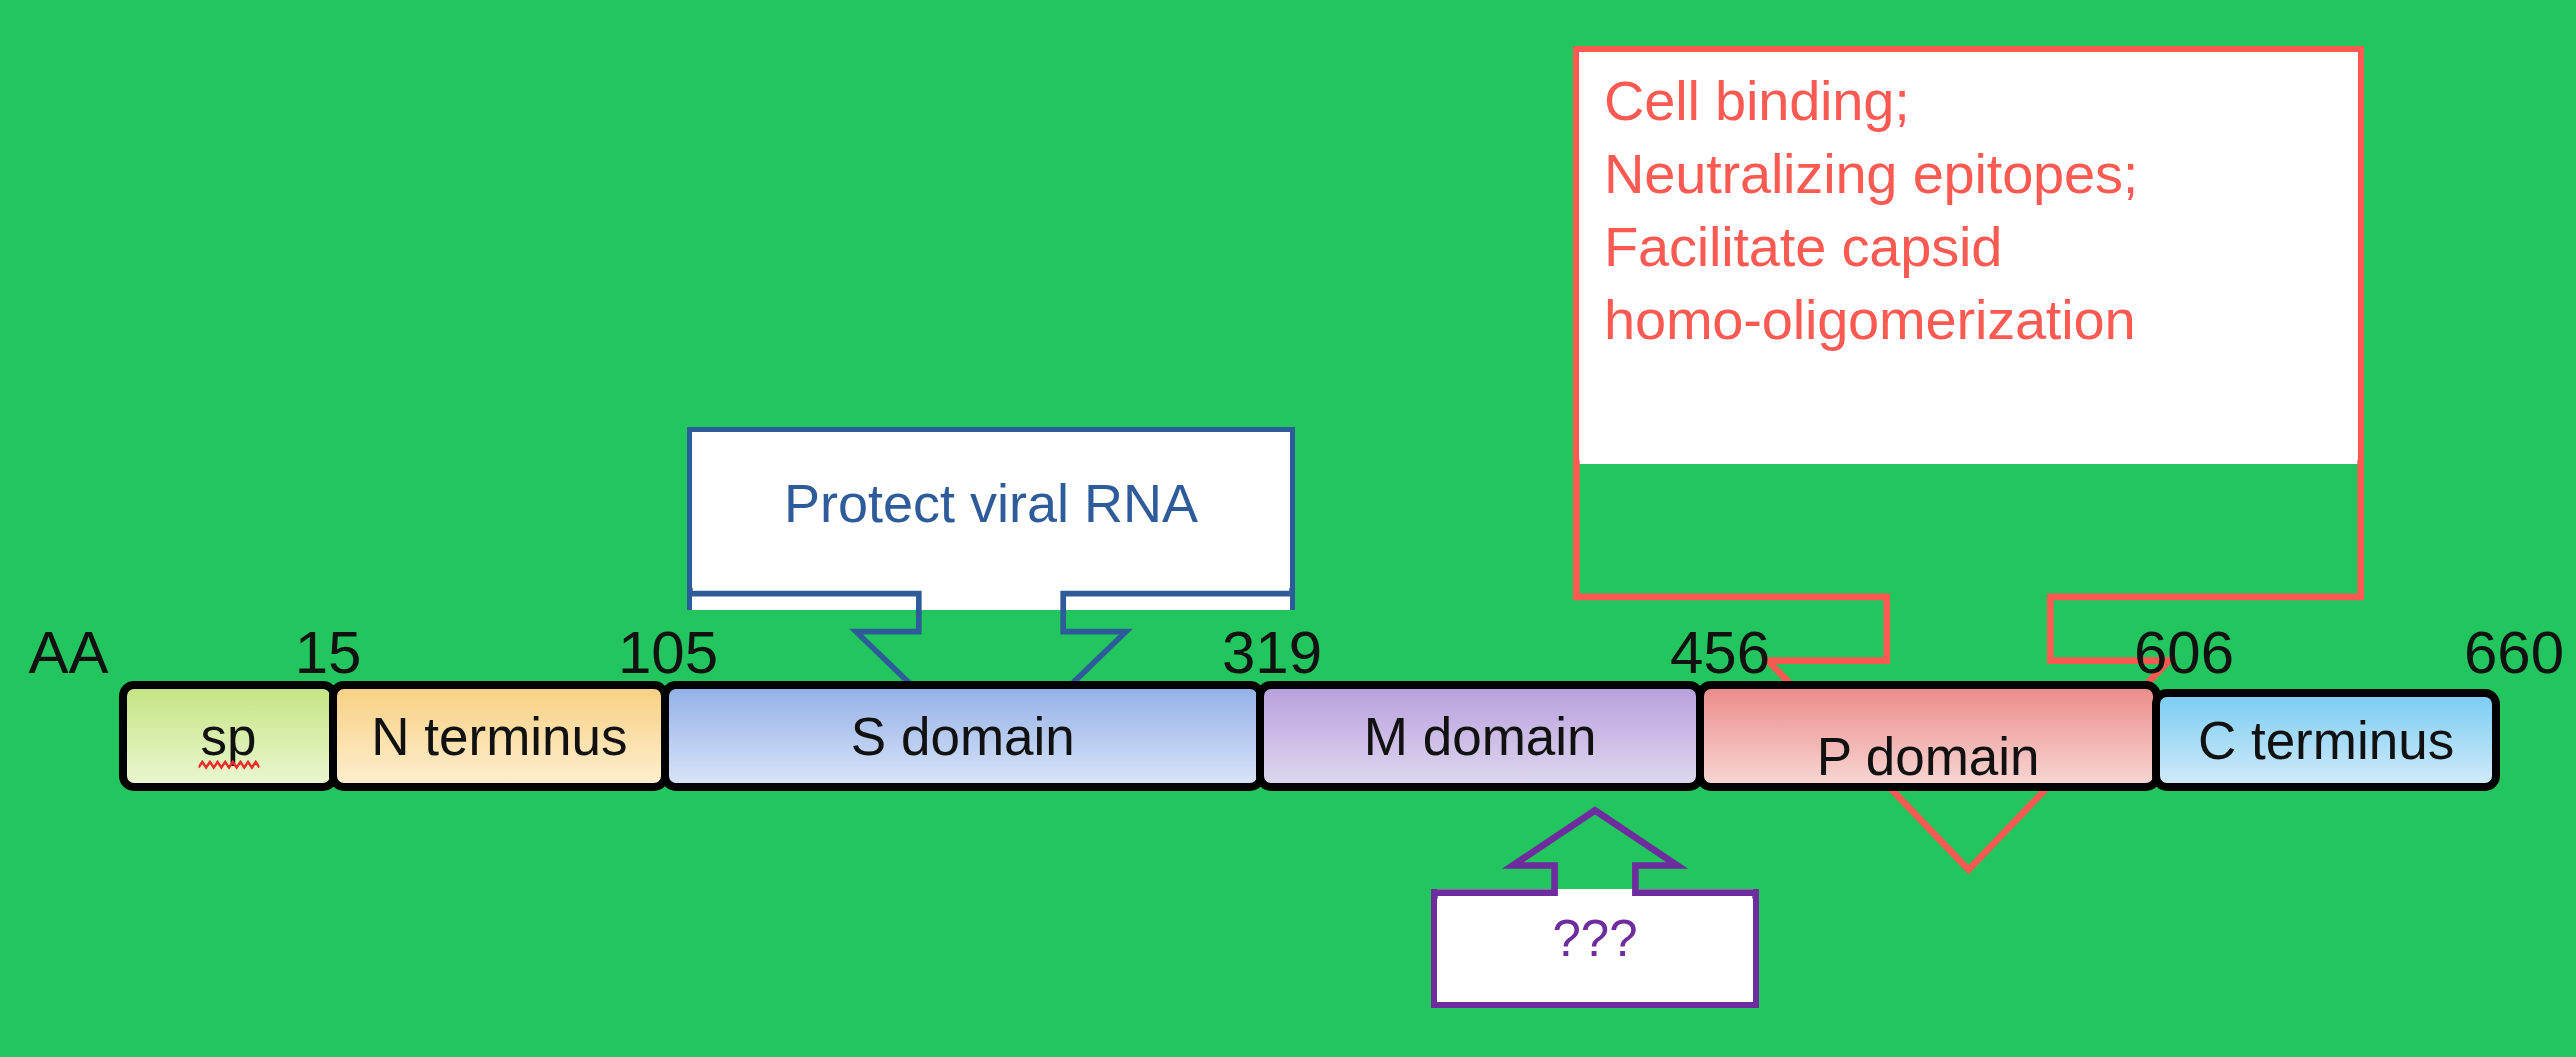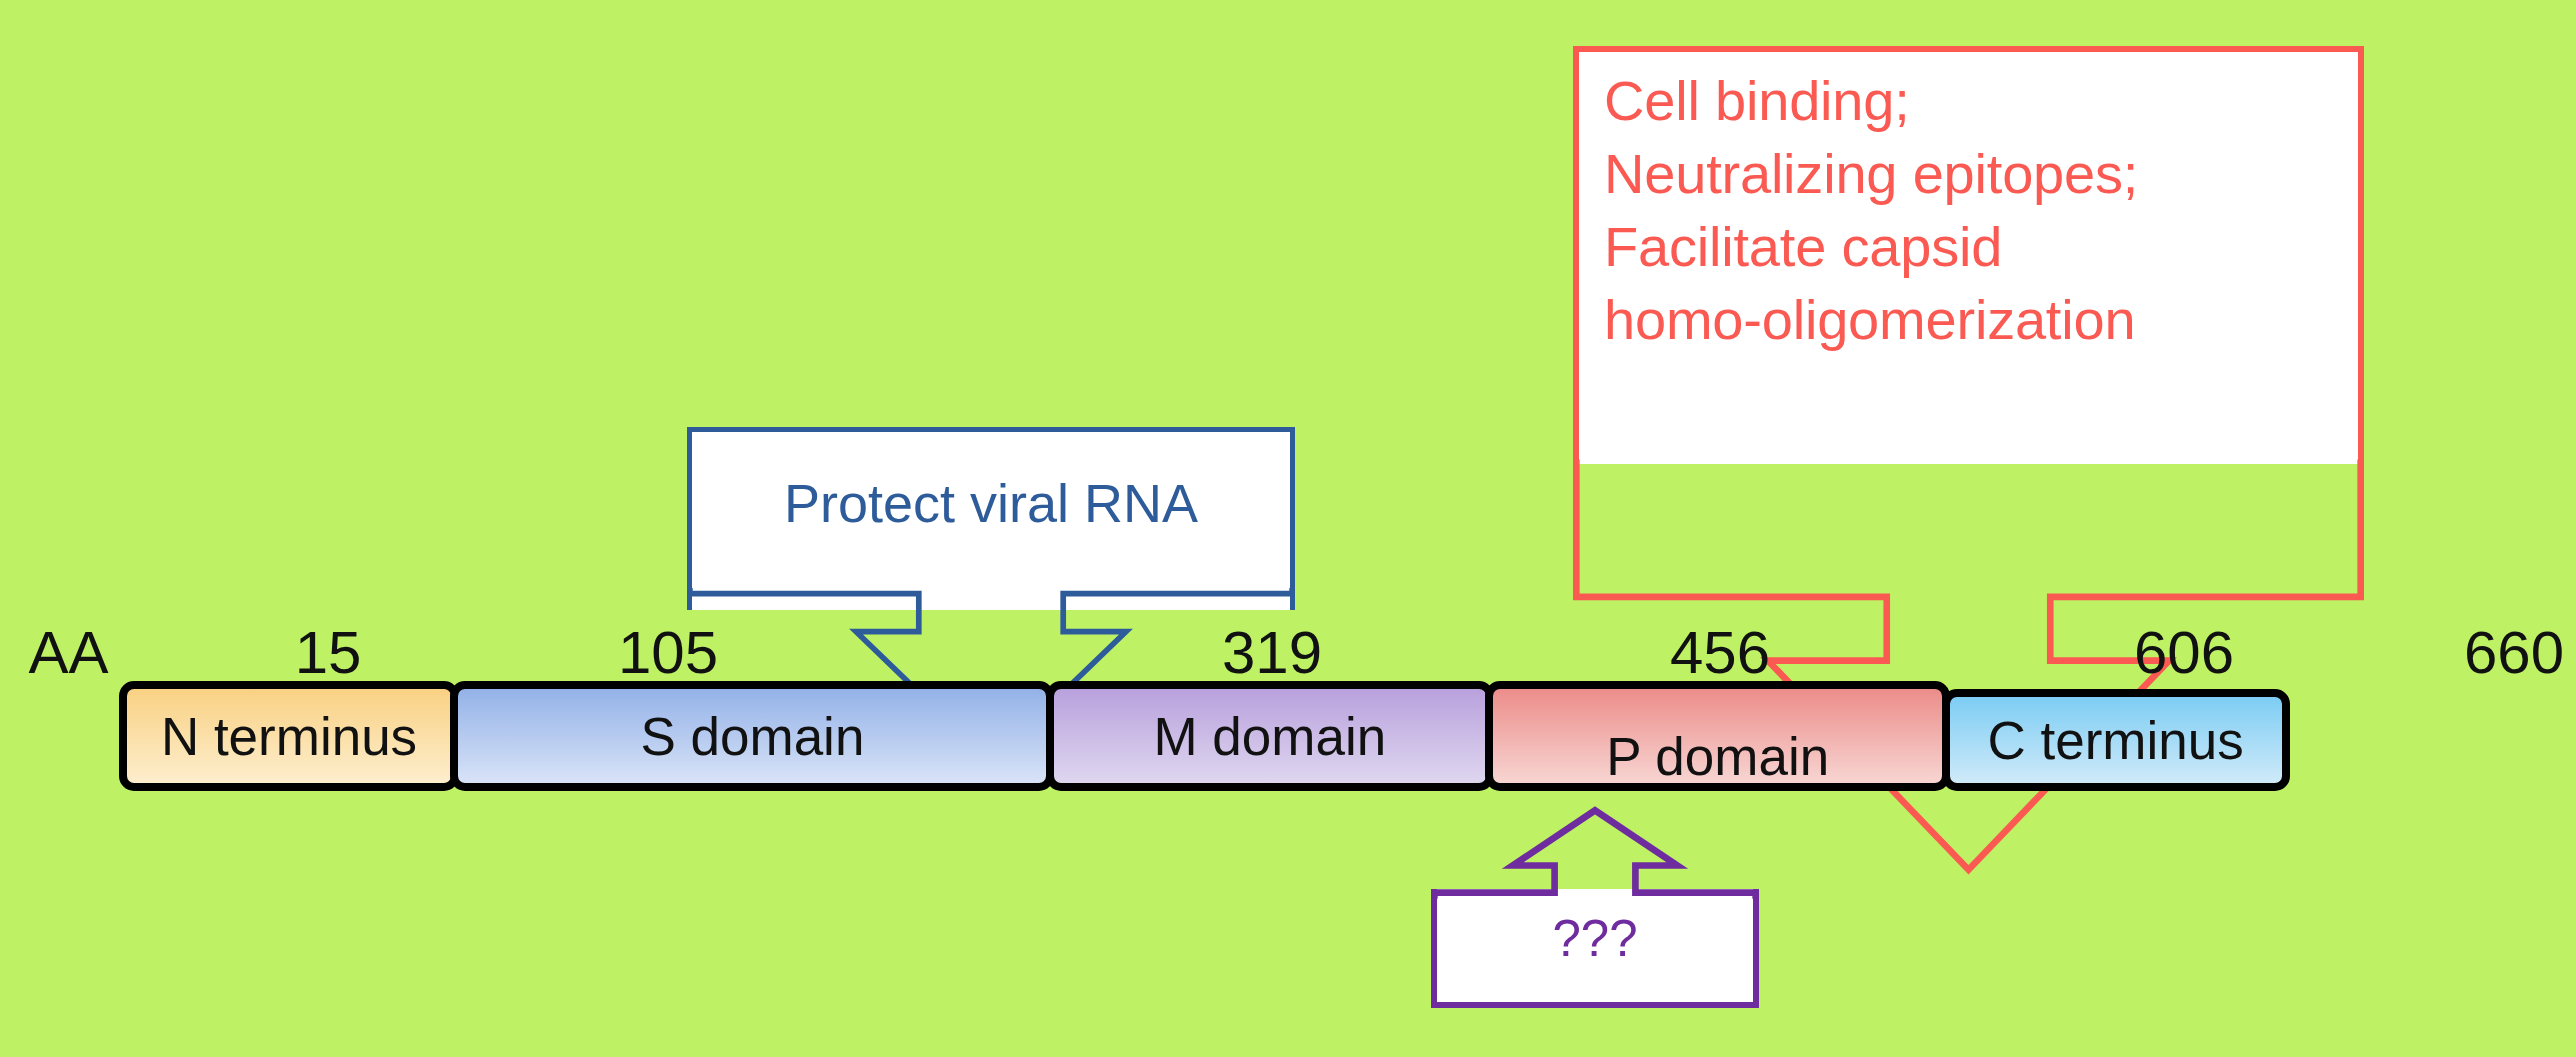--- a/index.html
+++ b/index.html
@@ -7,21 +7,21 @@
     padding: 0;
     background: #ffffff;
   }
   body {
     font-family: "Liberation Sans", sans-serif;
   }
   #stage {
     position: relative;
     width: 2576px;
     height: 1058px;
-    background: #bef264;
+    background: #22c55e;
     overflow: hidden;
   }
 
   
   .callout {
     position: absolute;
     box-sizing: border-box;
     background: #ffffff;
   }
   .callout .ctext {
@@ -181,20 +181,26 @@
 
   <div class="tick" style="left:328px">15</div>
   <div class="tick" style="left:668px">105</div>
   <div class="tick" style="left:1272px">319</div>
   <div class="tick" style="left:1720px">456</div>
   <div class="tick" style="left:2184px">606</div>
   <div class="tick" style="left:2514px">660</div>
 
   <div id="domain-bar">
 
+    <div class="segment seg-sp">
+      <span class="seg-label">sp</span>
+      <svg class="squiggle" viewBox="0 0 64 10" preserveAspectRatio="none">
+        <path d="M0 8 L4 2 L8 8 L12 2 L16 8 L20 2 L24 8 L28 2 L32 8 L36 2 L40 8 L44 2 L48 8 L52 2 L56 8 L60 2 L64 8" fill="none" stroke="#ee2b2b" stroke-width="2.6"></path>
+      </svg>
+    </div>
 
     <div class="segment seg-nterm">
       <span class="seg-label">N terminus</span>
     </div>
 
     <div class="segment seg-sdom">
       <span class="seg-label">S domain</span>
     </div>
 
     <div class="segment seg-mdom">

